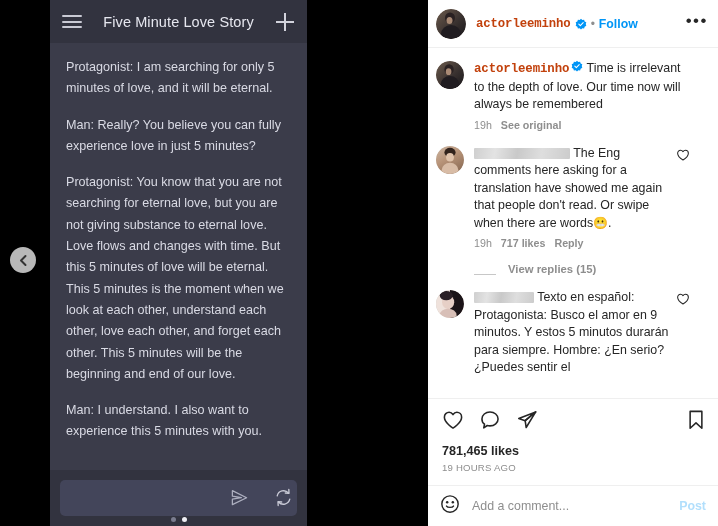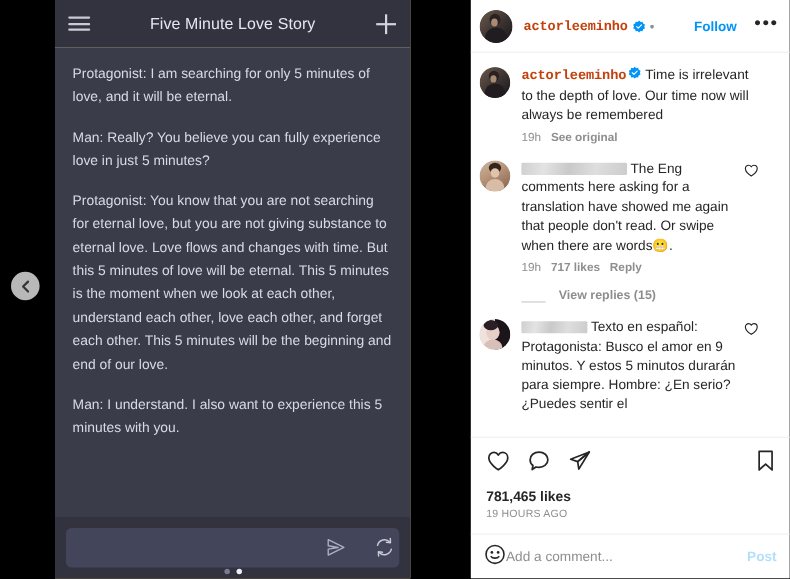--- a/index.html
+++ b/index.html
@@ -31,22 +31,22 @@
     background: rgba(200,200,200,0.92);
     display: flex; align-items: center; justify-content: center;
     cursor: pointer;
     z-index: 5;
   }
   #carousel-prev svg { display: block; }
 
   #story-panel {
     position: absolute;
     left: 50px; top: 0;
-    width: 323px; height: 526px;
-    background: #fef9c3;
+    width: 257px; height: 526px;
+    background: #7f1d1d;
     display: flex;
     flex-direction: column;
     overflow: hidden;
   }
   #story-header {
     height: 43px;
     flex: 0 0 43px;
     background: #32333f;
     display: flex;
     align-items: center;
@@ -170,21 +170,21 @@
     flex: 1;
     min-width: 0;
   }
   .uname { color: #c2410c; font-weight: bold; letter-spacing: -0.1px; font-family: Liberation Mono, monospace; }
   .verified {
     width: 12px; height: 12px;
     display: inline-block;
     flex: 0 0 12px;
   }
   .dotsep { color: #8e8e8e; font-size: 12px; }
-  .follow-link { color: #0095f6; font-weight: bold; font-size: 12.3px; cursor: pointer; margin-left: 32px; }
+  .follow-link { color: #0095f6; font-weight: bold; font-size: 12.3px; cursor: pointer; }
   #ig-more {
     color: #262626;
     font-size: 17px;
     letter-spacing: 1.5px;
     line-height: 10px;
     padding-bottom: 6px;
     cursor: pointer;
   }
 
   #ig-comments {
@@ -262,21 +262,21 @@
     font-size: 9.6px;
     color: #8e8e8e;
     letter-spacing: 0.2px;
   }
   #ig-addcomment {
     flex: 0 0 41px;
     border-top: 1px solid #efefef;
     display: flex;
     align-items: center;
     padding: 0 12px 0 12px;
-    gap: 0;
+    gap: 12px;
   }
   #emoji-btn { cursor: pointer; flex: 0 0 auto; }
   #comment-input {
     flex: 1;
     border: none;
     outline: none;
     font-family: "Liberation Sans", sans-serif;
     font-size: 12.4px;
     color: #262626;
   }

